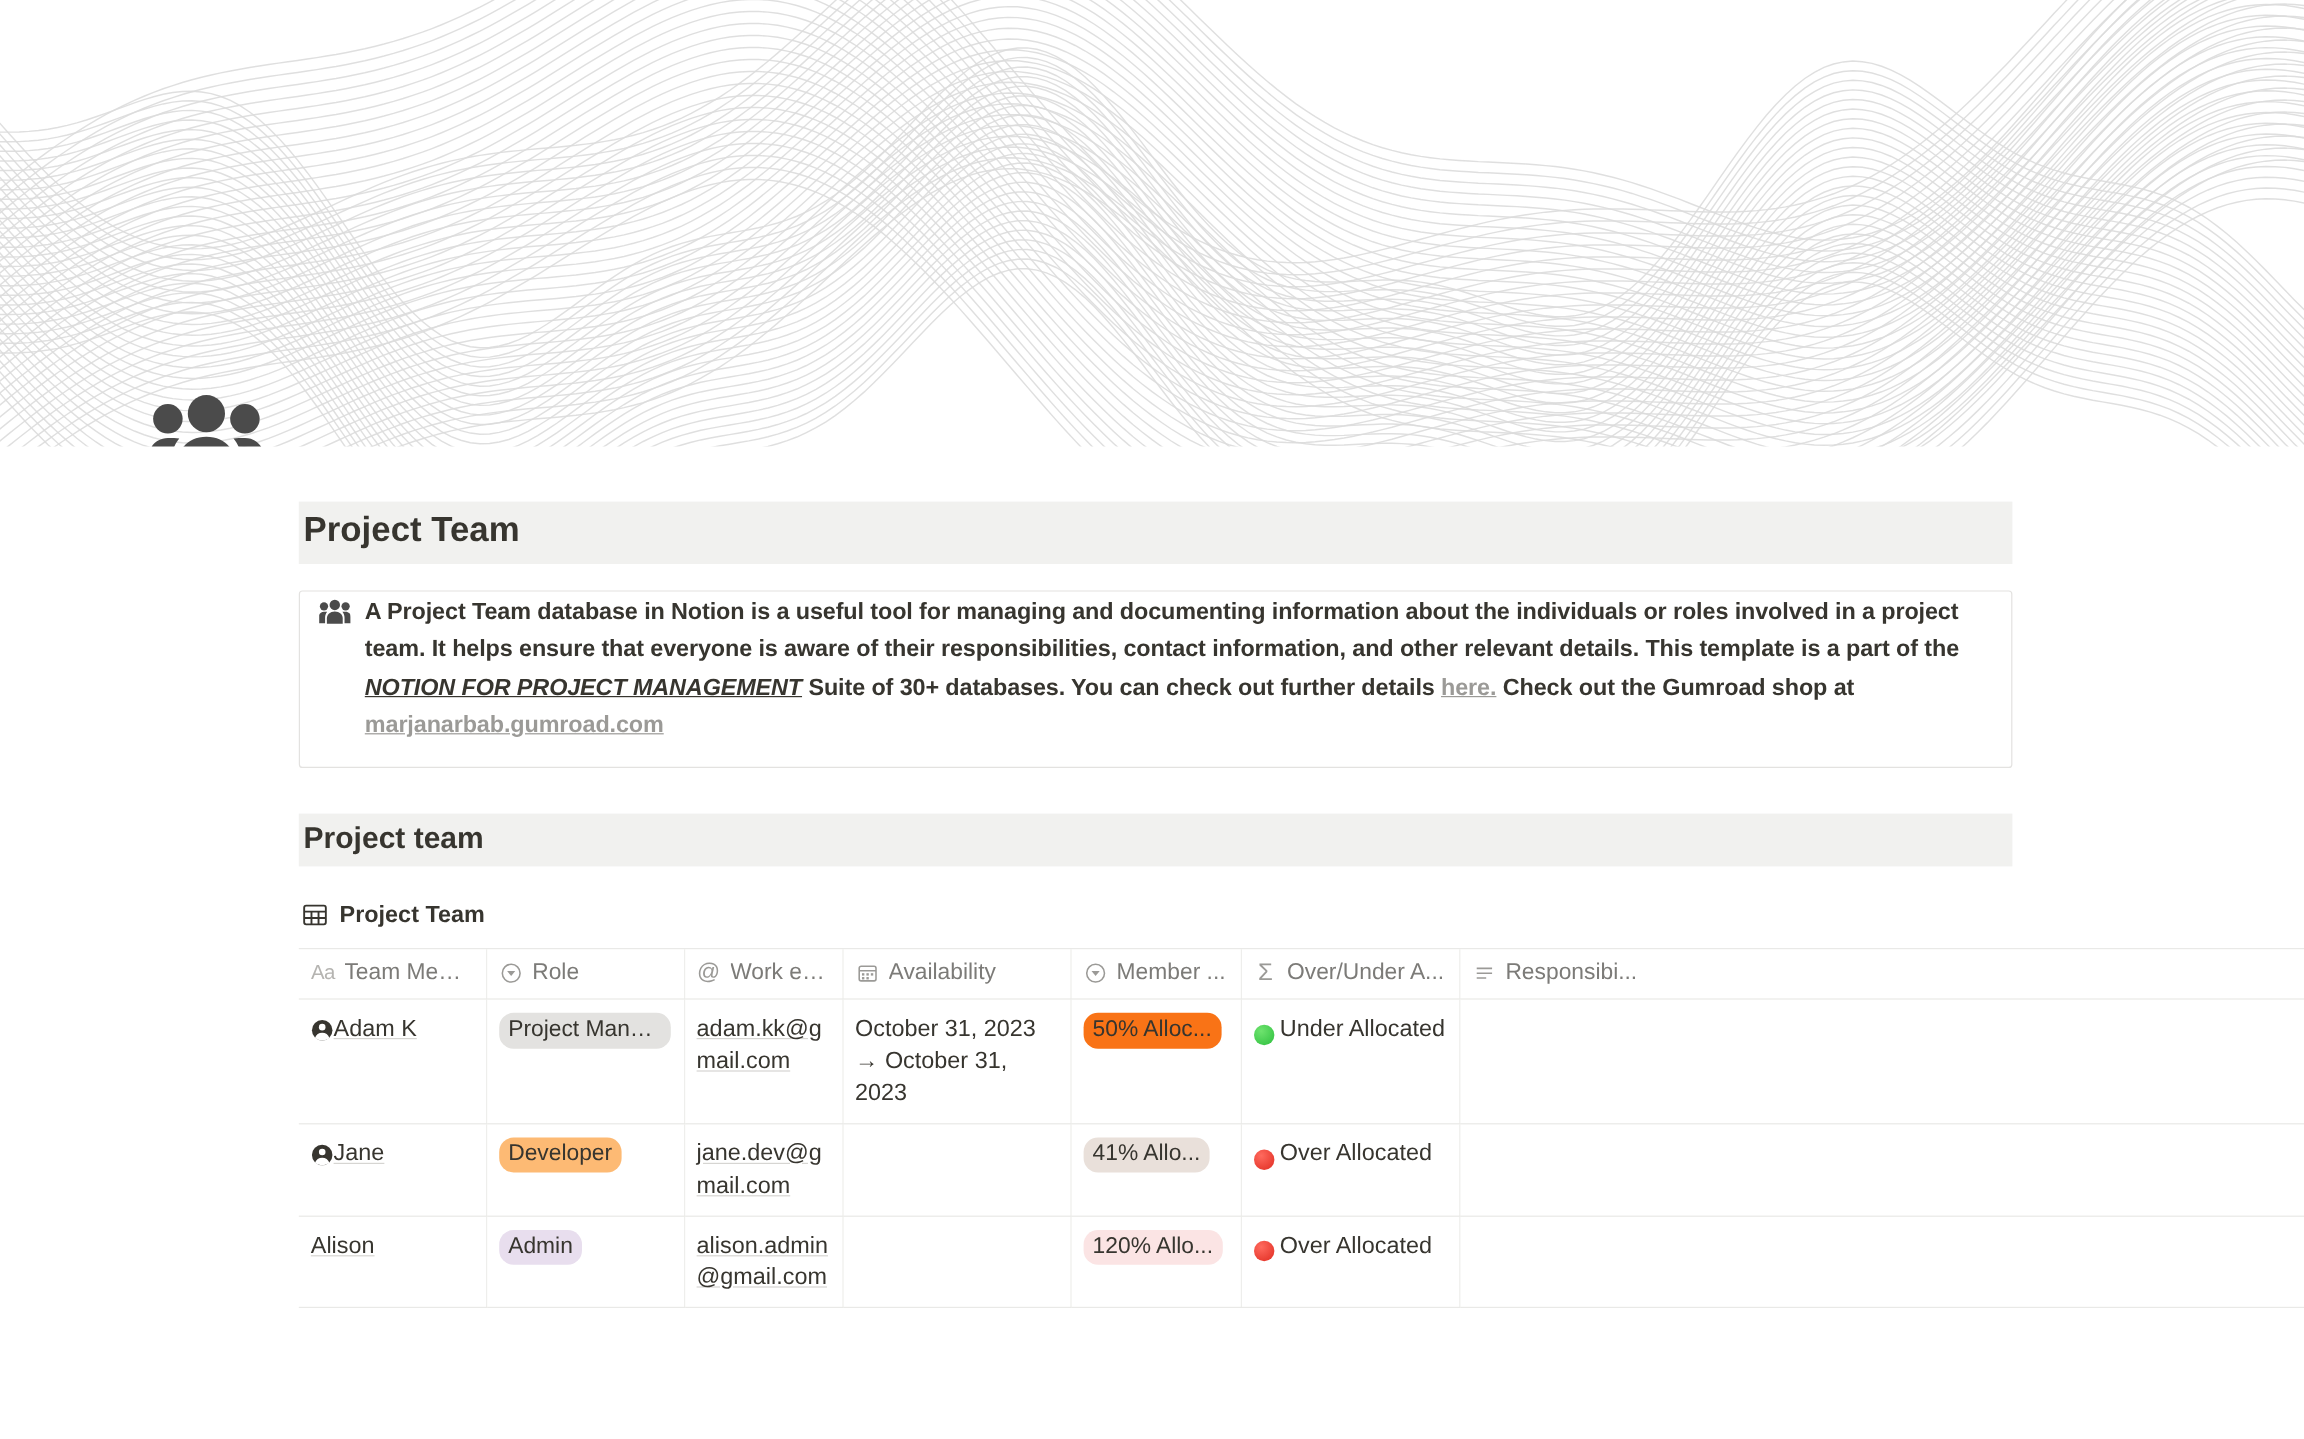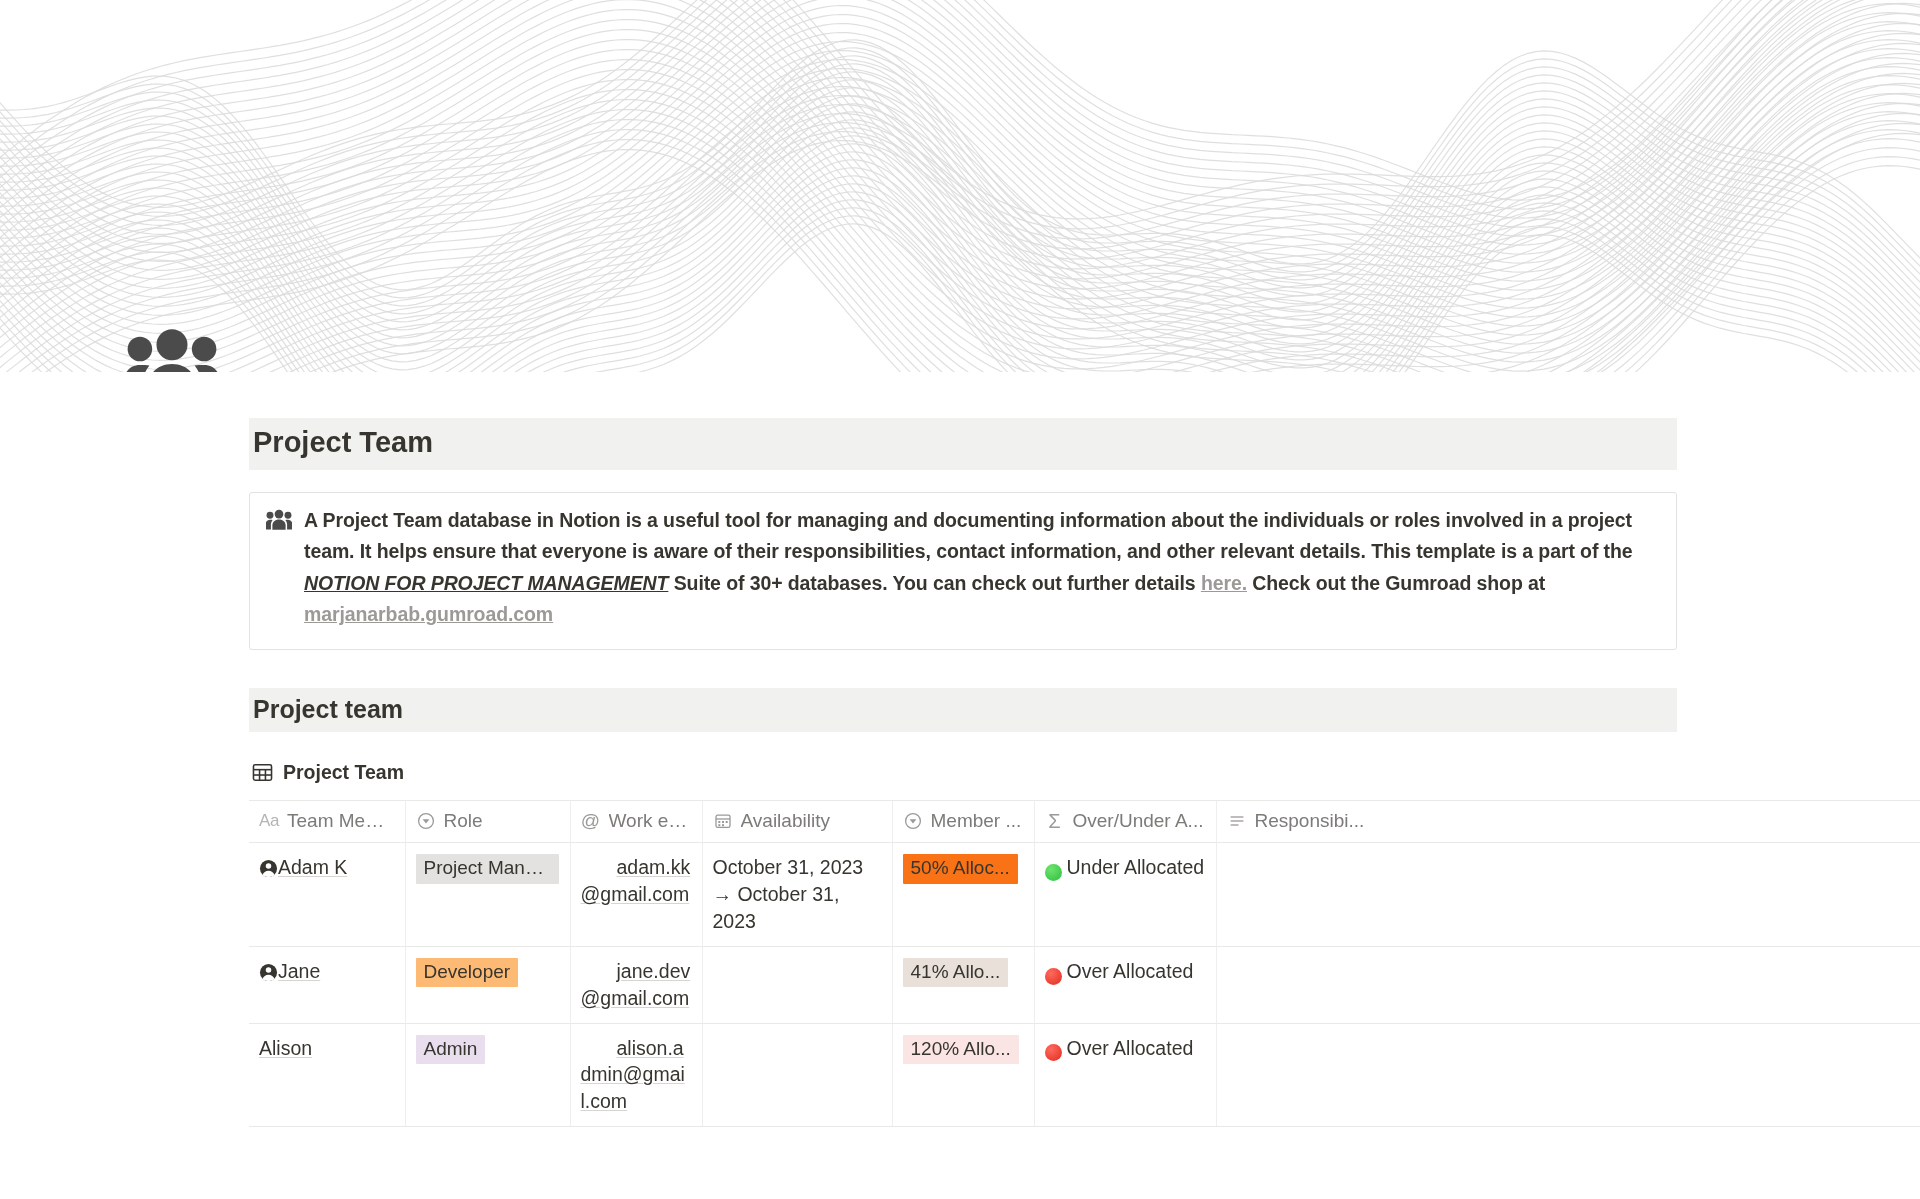--- a/index.html
+++ b/index.html
@@ -86,21 +86,21 @@
   }
 
   
   .callout {
     margin-top: 22px;
     border: 1px solid #e3e2e0;
     border-radius: 3px;
     background: #ffffff;
     display: flex;
     align-items: flex-start;
-    padding: 12px 18px 18px 16px;
+    padding: 2px 18px 18px 16px;
     box-sizing: border-box;
   }
   .callout-icon {
     flex: 0 0 auto;
     width: 26px;
     height: 26px;
     margin-right: 12px;
     margin-top: 2px;
     display: flex;
     align-items: center;
@@ -238,36 +238,35 @@
   }
   .name-text {
     text-decoration: underline;
     text-decoration-color: #d6d5d2;
     text-underline-offset: 2px;
   }
 
   .tag {
     display: inline-block;
     padding: 2px 8px 3px 8px;
-    border-radius: 1px;
+    border-radius: 12px;
     font-size: 19px;
     line-height: 1.3;
     max-width: 100%;
     overflow: hidden;
     text-overflow: ellipsis;
     white-space: nowrap;
     box-sizing: border-box;
     color: #37352f;
   }
   .email-text {
     text-decoration: underline;
     text-decoration-color: #d6d5d2;
     text-underline-offset: 2px;
     word-break: break-all;
-    margin-left: 36px;
   }
   .status-cell {
     display: flex;
     align-items: flex-end;
     gap: 5px;
     line-height: 1.38;
   }
   .dot {
     flex: 0 0 auto;
     width: 17px;

